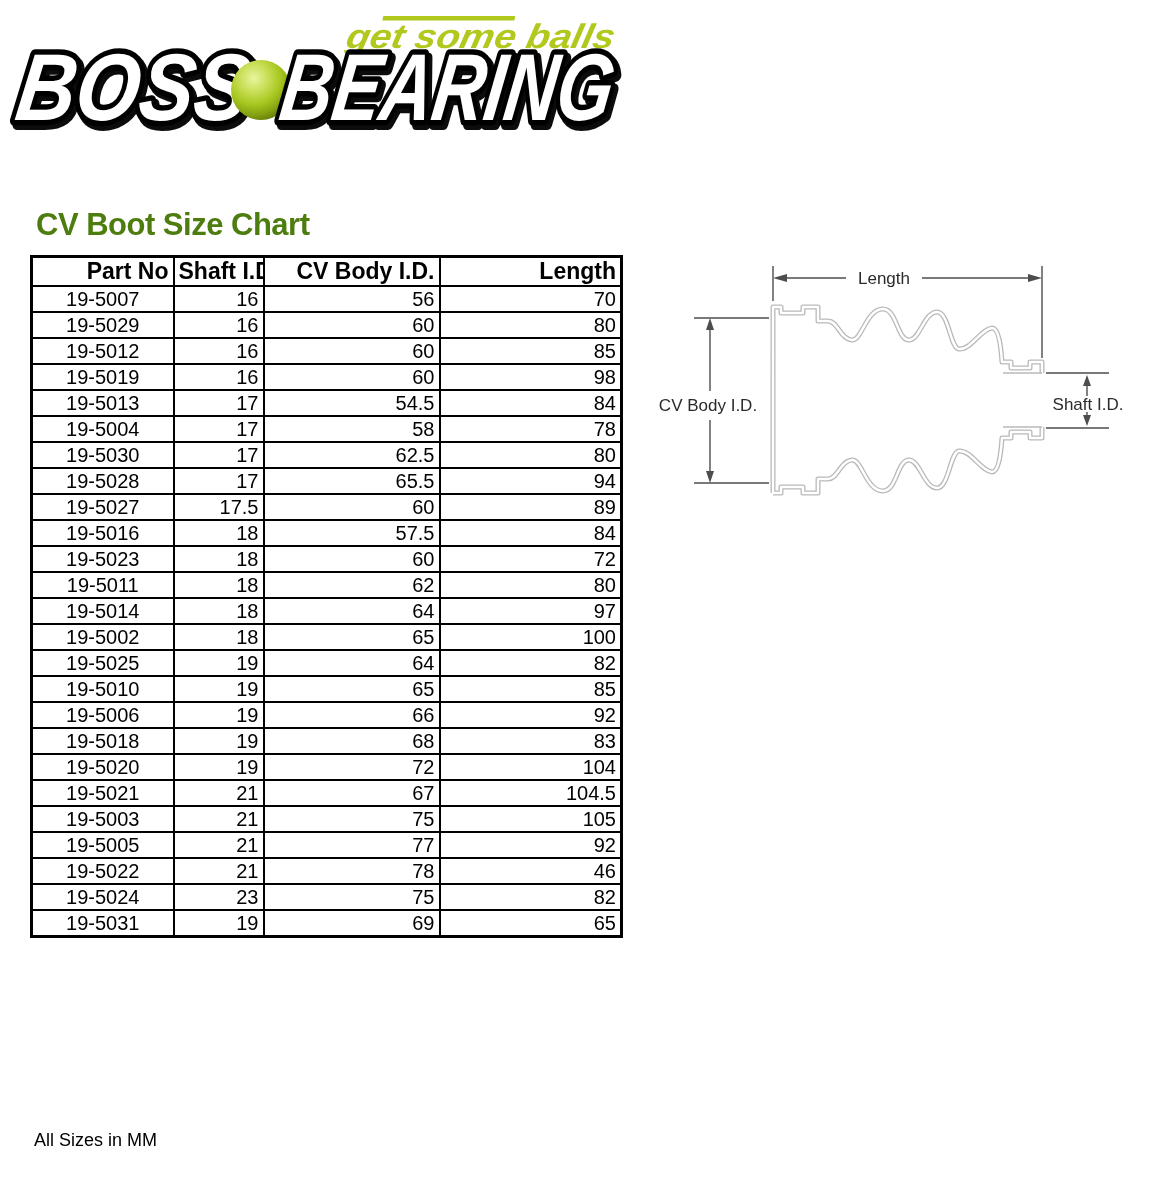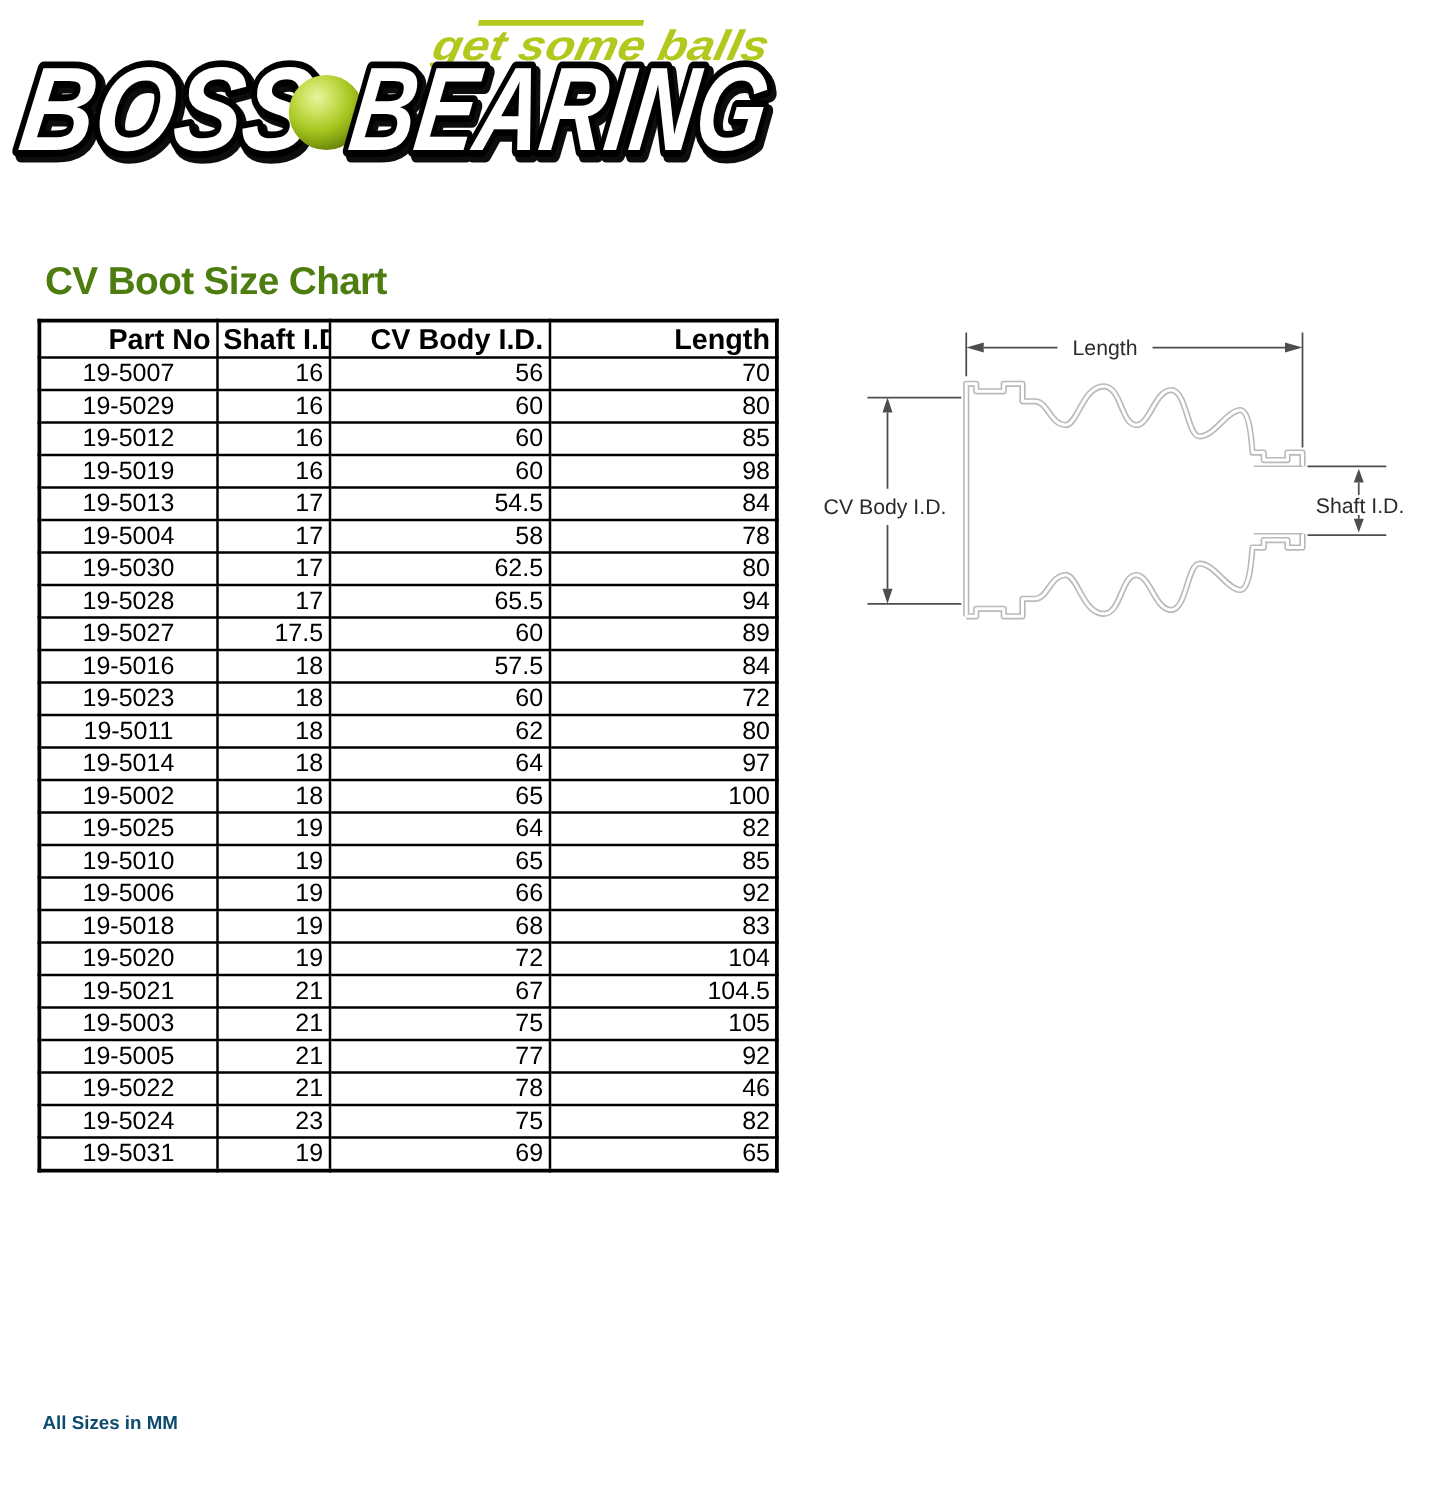--- a/index.html
+++ b/index.html
@@ -24,21 +24,21 @@
   table.size-chart th,table.size-chart td{
     border:2px solid #000;padding:0 4px;overflow:hidden;white-space:nowrap;
   }
   table.size-chart{border:3px solid #000;}
   table.size-chart th{height:26px;font-weight:bold;text-align:right;font-size:23px;}
   table.size-chart td{height:24px;}
   td.al{text-align:center;}
   td.ar{text-align:right;}
   
   .footnote{
-    position:absolute;left:34px;top:1130px;font-size:15px;color:#0c4a6e;font-weight:bold;
+    position:absolute;left:34px;top:1130px;font-size:18px;color:#000000;
   }
   
   .diagram{position:absolute;left:650px;top:250px;}
   .wall{fill:none;stroke:#b9b9b9;stroke-width:5;stroke-linejoin:round;}
   .wallin{fill:none;stroke:#ffffff;stroke-width:2.4;stroke-linejoin:round;}
   .bore{fill:none;stroke:#b9b9b9;stroke-width:1.3;}
   .dim{fill:none;stroke:#4d4d4d;stroke-width:1.4;}
   .arr{fill:#4d4d4d;stroke:none;}
   .dimlabel{fill:#2b2b2b;font-size:17px;font-family:"Liberation Sans","DejaVu Sans",sans-serif;}
 </style>

